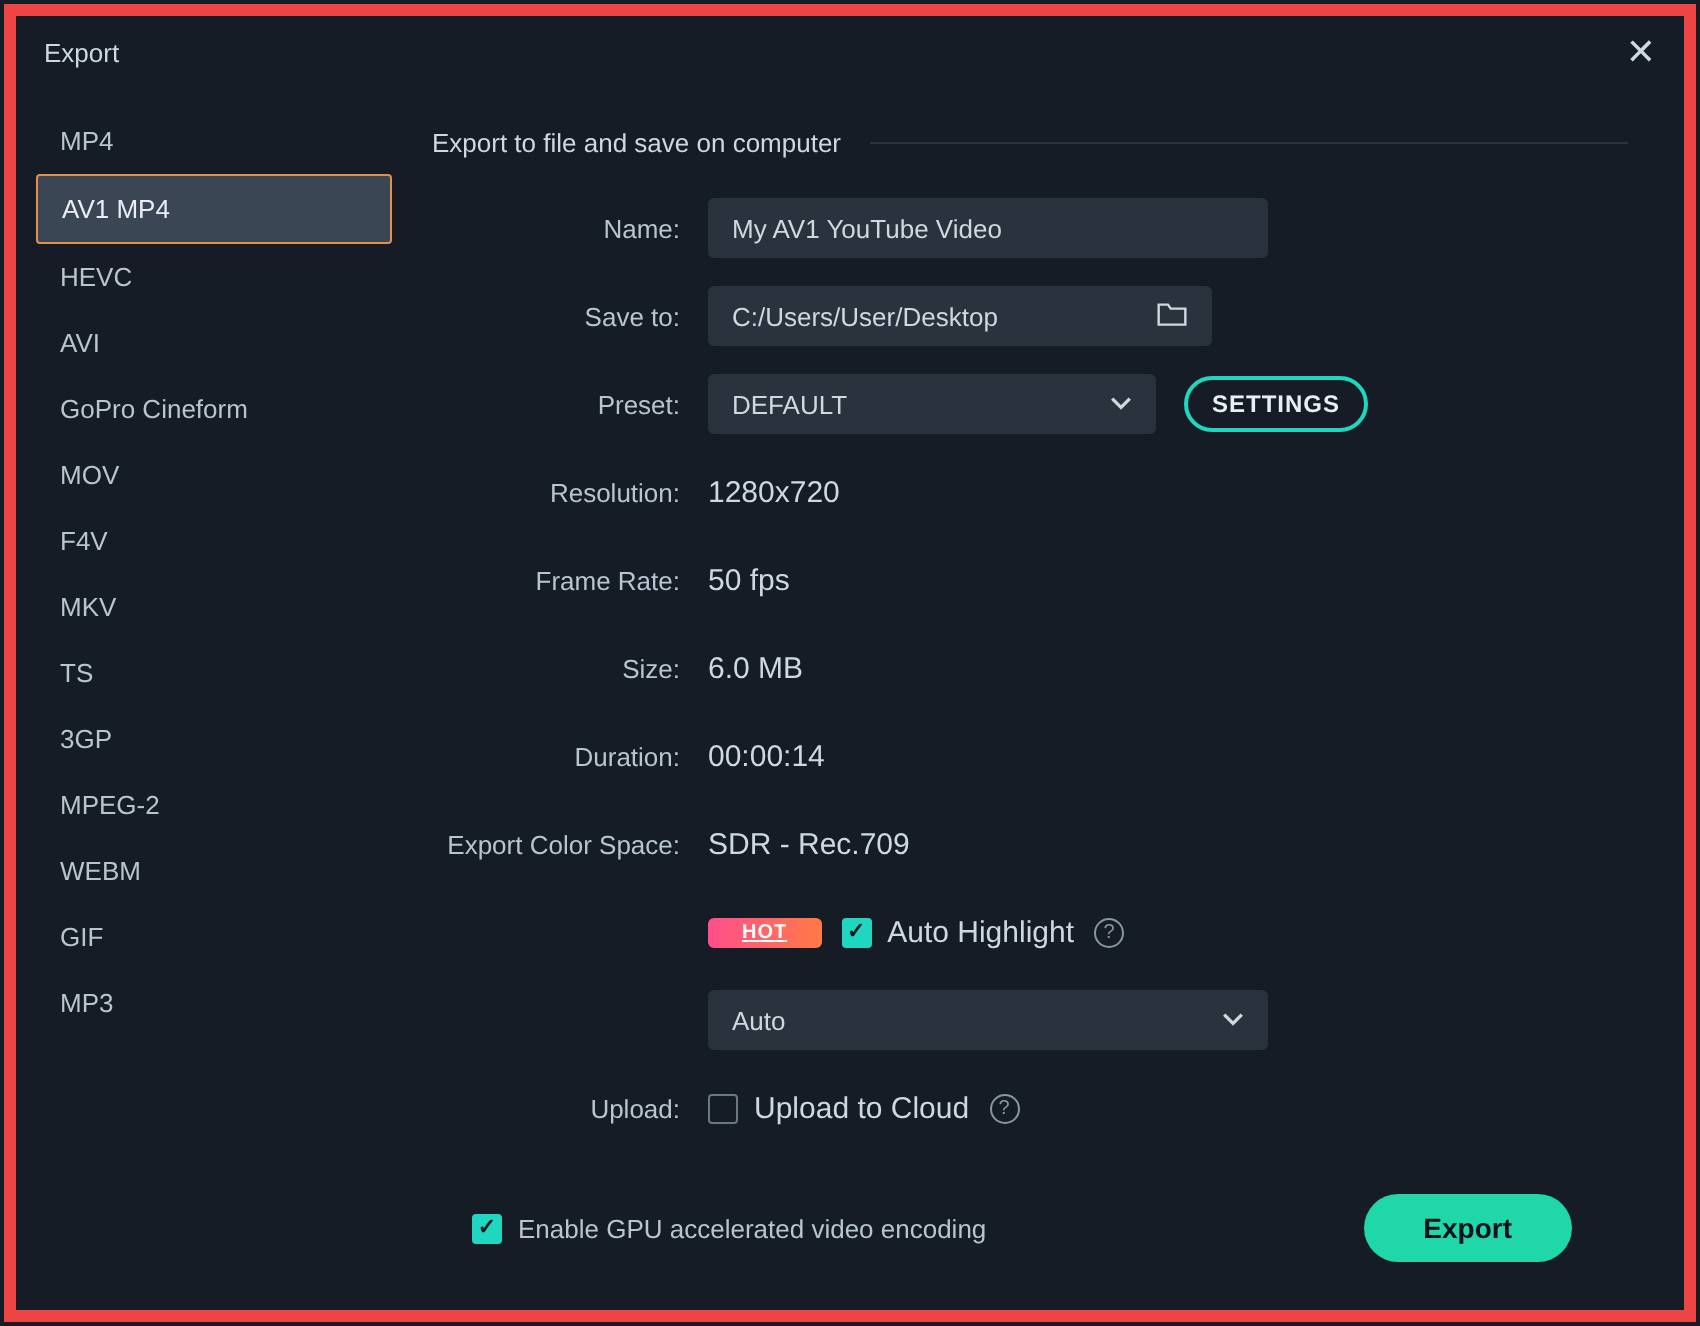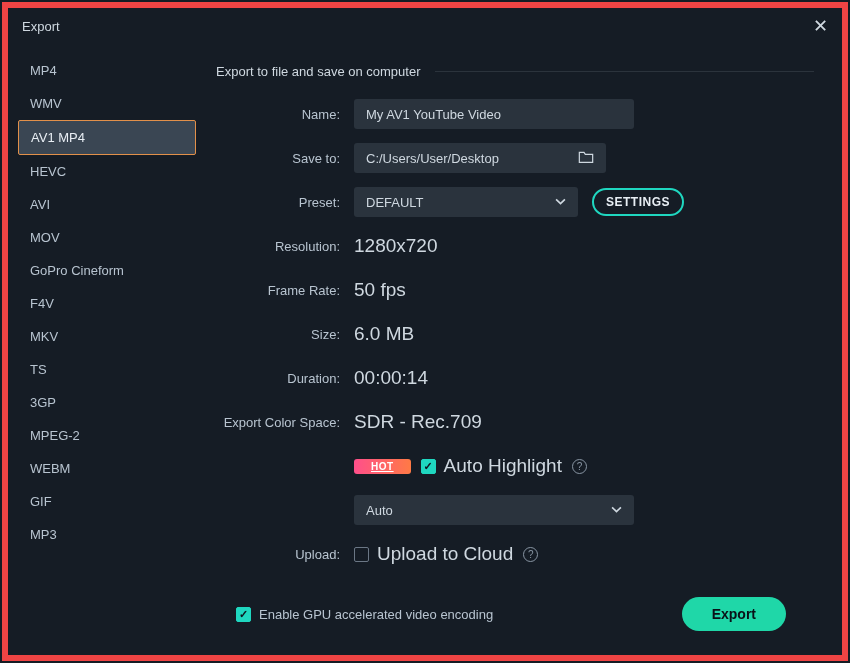--- a/index.html
+++ b/index.html
@@ -94,21 +94,21 @@
   }
   .row .label {
     width: 138px;
     text-align: right;
     color: #b8c4d0;
     font-size: 13px;
     padding-right: 14px;
   }
   .row .val {
     color: #cfd8e0;
-    font-size: 19px;
+    font-size: 15px;
   }
   .input, .select {
     background: #2a333d;
     border: none;
     color: #cfd8e0;
     height: 30px;
     padding: 0 12px;
     border-radius: 3px;
     font-size: 13px;
     display: flex;
@@ -207,26 +207,25 @@
   <div class="titlebar">
     <span class="title">Export</span>
     <span class="close-x">✕</span>
   </div>
 
 
   <div class="body">
 
     <div class="sidebar">
       <div class="fmt-item">MP4</div>
-      <div class="fmt-item">WMV</div>
       <div class="fmt-item selected">AV1 MP4</div>
       <div class="fmt-item">HEVC</div>
       <div class="fmt-item">AVI</div>
+      <div class="fmt-item">GoPro Cineform</div>
       <div class="fmt-item">MOV</div>
-      <div class="fmt-item">GoPro Cineform</div>
       <div class="fmt-item">F4V</div>
       <div class="fmt-item">MKV</div>
       <div class="fmt-item">TS</div>
       <div class="fmt-item">3GP</div>
       <div class="fmt-item">MPEG-2</div>
       <div class="fmt-item">WEBM</div>
       <div class="fmt-item">GIF</div>
       <div class="fmt-item">MP3</div>
     </div>
 

